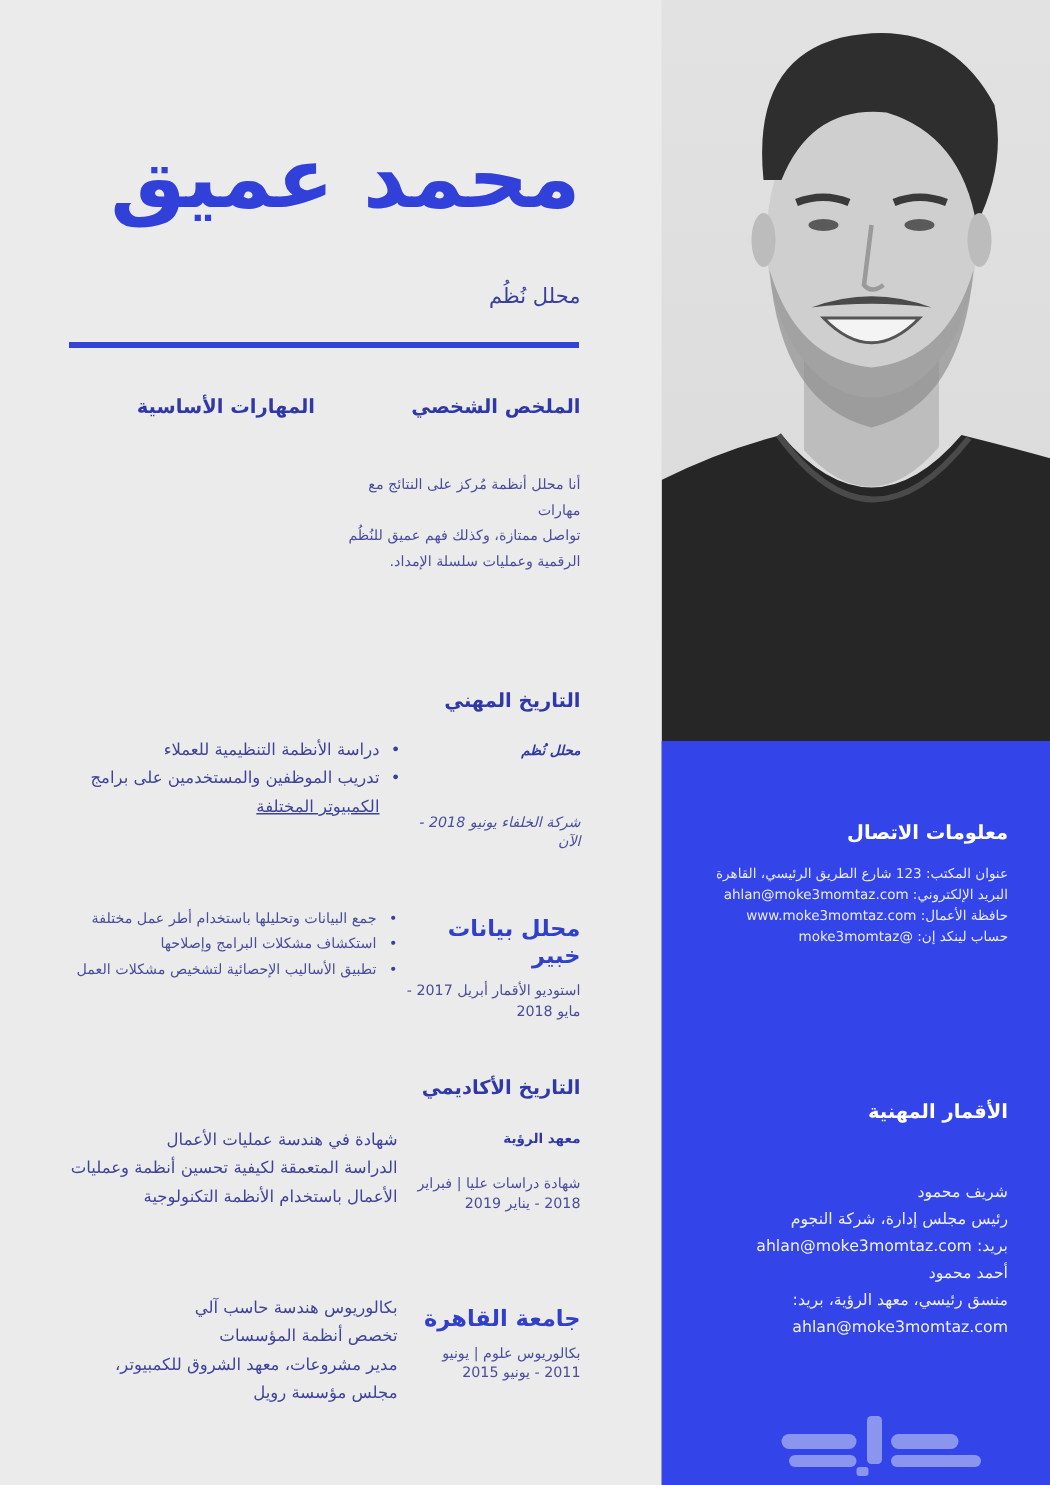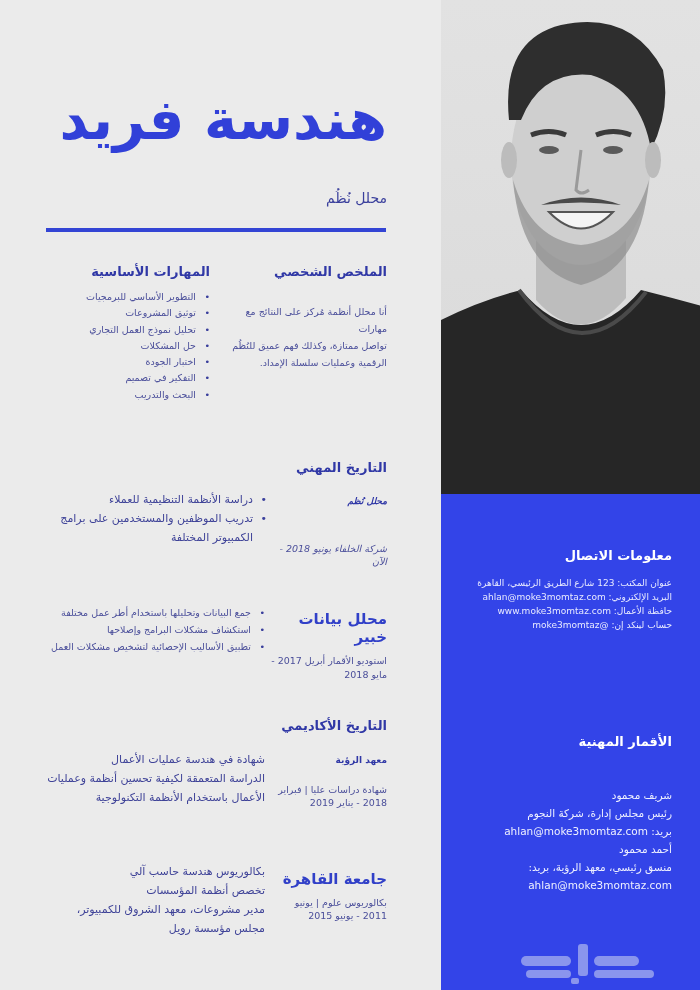--- a/index.html
+++ b/index.html
@@ -54,63 +54,54 @@
     .watermark {
       position: absolute; left: 75px; top: 440px; width: 145px; height: 50px;
     }
   </style>
 </head>
 <body>
 
 <div class="page">
 
   <div class="left">
-    <div class="name rtl">هندسة فريد</div>
+    <div class="name rtl">محمد عميق</div>
     <div class="role rtl">محلل نُظُم</div>
     <div class="rule"></div>
 
     <div class="blk rtl" style="right:38px; top:264px; width:170px;">
       <div class="h">الملخص الشخصي</div>
-      <div class="txt" style="margin-top:24px;">
+      <div class="txt" style="margin-top:36px;">
         <div>أنا محلل أنظمة مُركز على النتائج مع مهارات</div>
         <div>تواصل ممتازة، وكذلك فهم عميق للنُظُم</div>
         <div>الرقمية وعمليات سلسلة الإمداد.</div>
       </div>
     </div>
 
     <div class="blk rtl" style="right:215px; top:264px; width:150px;">
       <div class="h">المهارات الأساسية</div>
-      <ul class="txt" style="margin-top:10px; line-height:16.3px;">
-        <li>التطوير الأساسي للبرمجيات</li>
-        <li>توثيق المشروعات</li>
-        <li>تحليل نموذج العمل التجاري</li>
-        <li>حل المشكلات</li>
-        <li>اختبار الجودة</li>
-        <li>التفكير في تصميم</li>
-        <li>البحث والتدريب</li>
-      </ul>
     </div>
 
     <div class="blk rtl" style="right:38px; top:460px; width:200px;">
       <div class="h">التاريخ المهني</div>
     </div>
 
     <div class="blk rtl" style="right:38px; top:496px; width:110px;font-style:italic;">
       <div style="font-size:9px; font-weight:bold; color:#3038a6;">محلل نُظم</div>
       <div class="txt" style="margin-top:36px; line-height:13px;">
         <div>شركة الخلفاء يونيو 2018 -</div>
         <div>الآن</div>
       </div>
     </div>
     <div class="blk rtl" style="right:158px; top:490px; width:215px;">
       <ul class="txt-md">
         <li>دراسة الأنظمة التنظيمية للعملاء</li>
         <li>تدريب الموظفين والمستخدمين على برامج</li>
       </ul>
-      <div class="txt-md" style="padding-right:14px;">الكمبيوتر المختلفة</div>
+      <div class="txt-md" style="padding-right:14px;text-decoration:underline;">الكمبيوتر المختلفة</div>
     </div>
 
     <div class="blk rtl" style="right:38px; top:610px; width:120px;">
       <div class="h-big">محلل بيانات خبير</div>
       <div class="txt" style="margin-top:8px; line-height:14px;">
         <div>استوديو الأقمار أبريل 2017 -</div>
         <div>مايو 2018</div>
       </div>
     </div>
     <div class="blk rtl" style="right:160px; top:604px; width:215px;">

